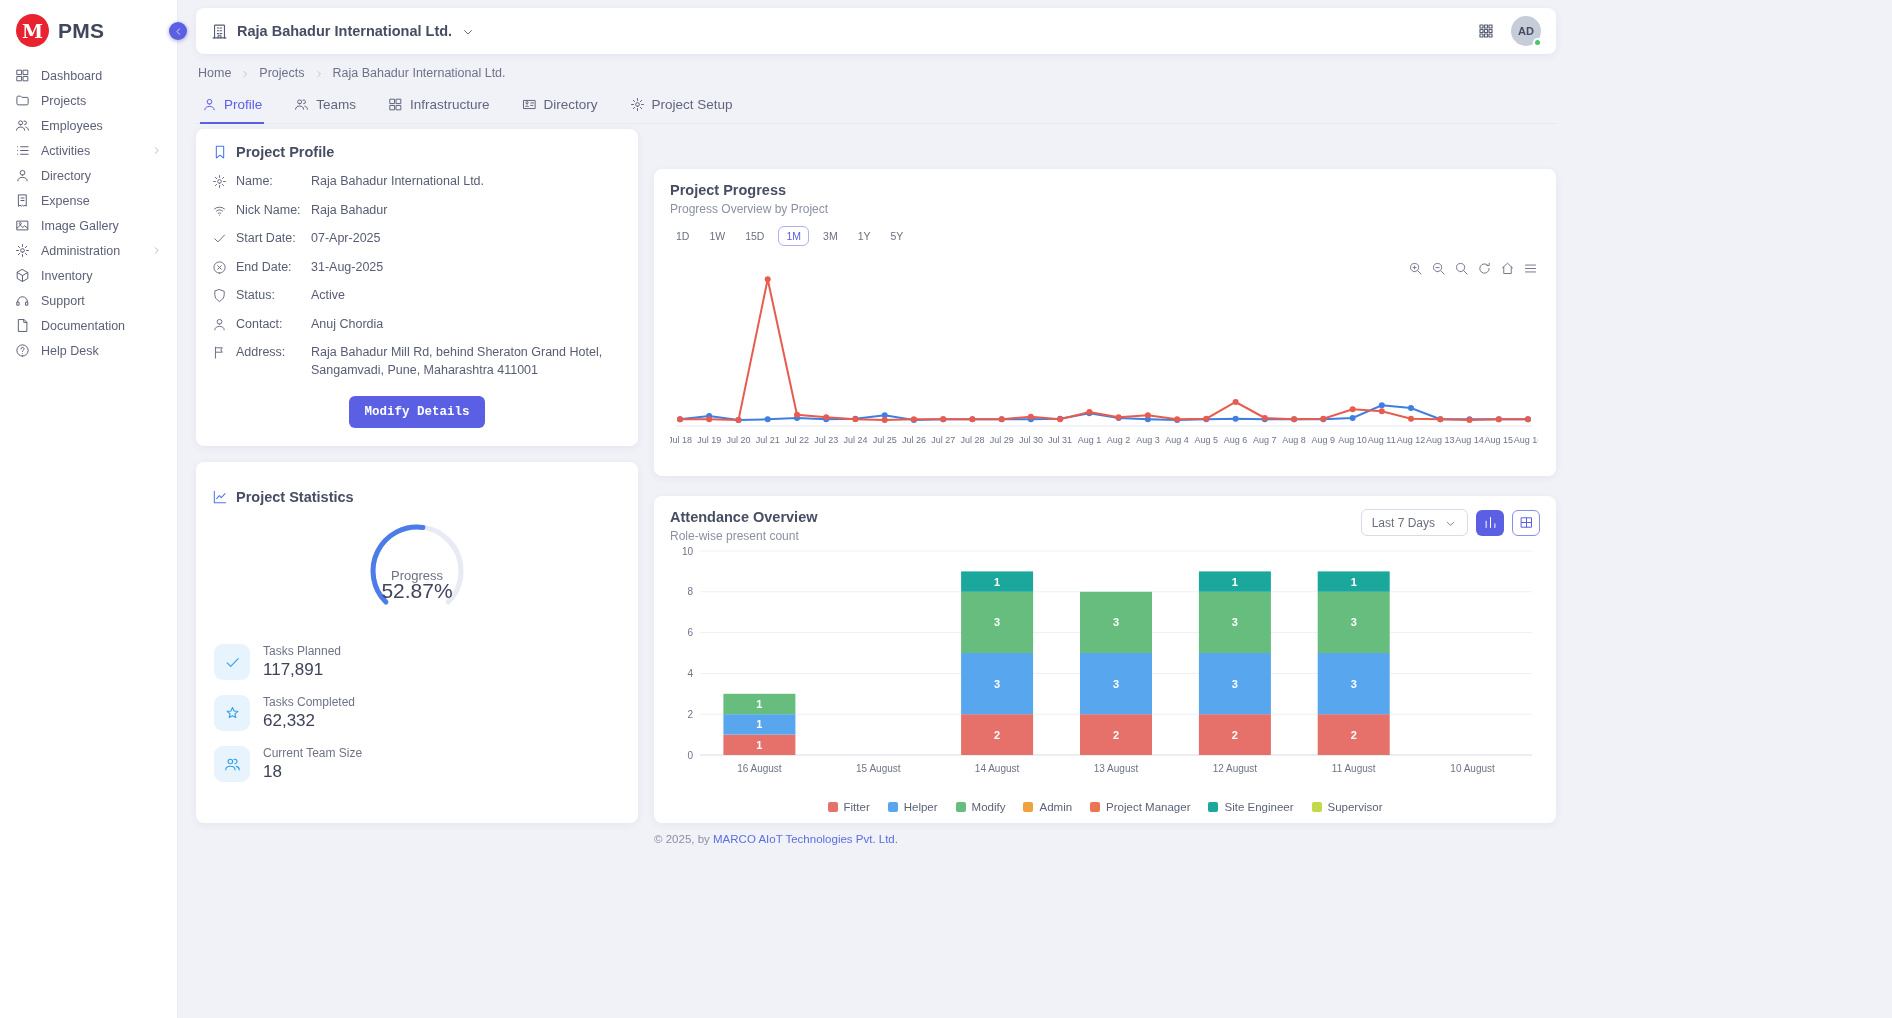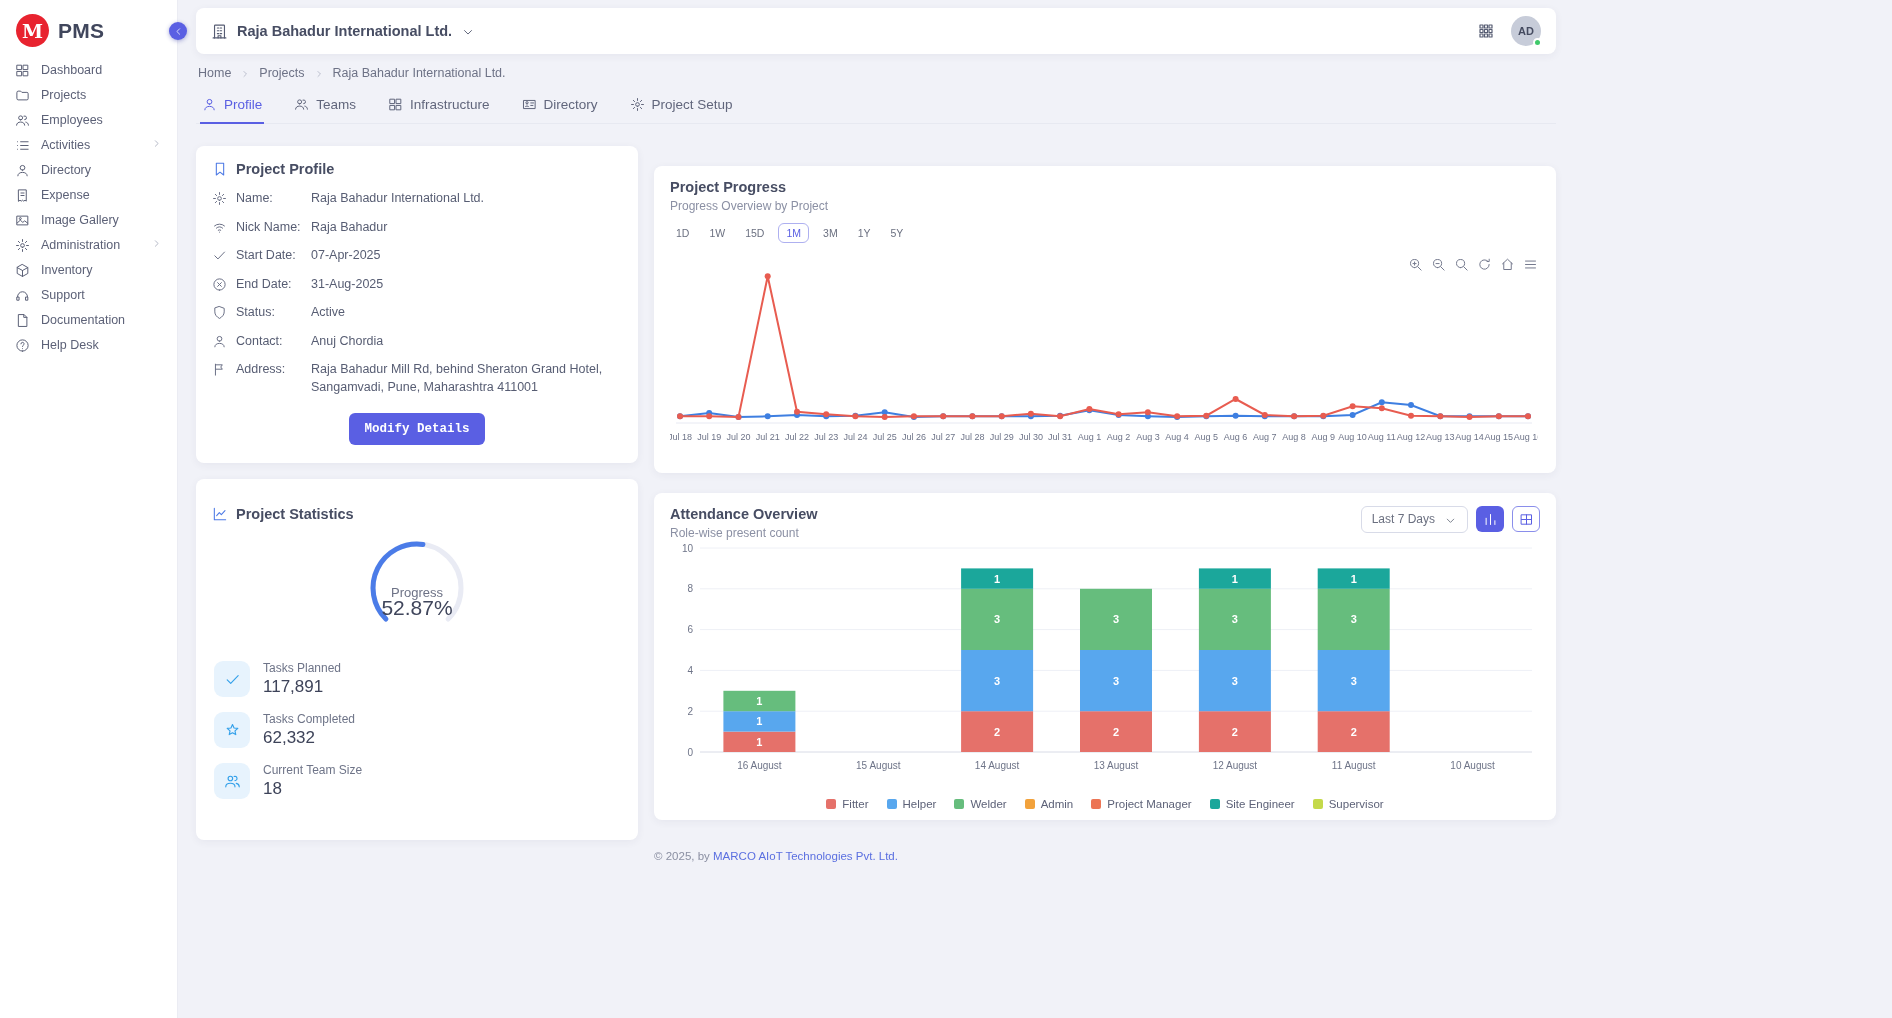--- a/index.html
+++ b/index.html
@@ -4,41 +4,41 @@
 <style>
   *{margin:0;padding:0;box-sizing:border-box}
   html,body{width:1892px;height:1018px}
   body{background:#f1f2f8;font-family:"Liberation Sans",sans-serif;display:flex;overflow:hidden;color:#454b60;position:relative}
   svg.icn{fill:none;stroke:currentColor;stroke-width:1.6;stroke-linecap:round;stroke-linejoin:round;display:inline-block;vertical-align:middle;flex-shrink:0}
   
   .sidebar{width:178px;background:#fff;border-right:1px solid #ebecf3;flex-shrink:0;padding-top:8px}
   .logo-row{display:flex;align-items:center;gap:9px;padding:6px 16px 16px;cursor:pointer}
   .logo-mark{width:33px;height:33px;border-radius:50%;background:#e8232f;color:#fff;font-weight:bold;font-size:19px;display:flex;align-items:center;justify-content:center;font-family:"DejaVu Serif",serif}
   .logo-text{font-size:21px;font-weight:bold;color:#40465c;letter-spacing:.3px}
-  .side-item{display:flex;gap:11px;padding:0 15px;height:25px;cursor:pointer;color:#5c6177;font-size:12.5px}
+  .side-item{display:flex;align-items:center;gap:11px;padding:0 15px;height:25px;cursor:pointer;color:#5c6177;font-size:12.5px}
   .chev{margin-left:auto;color:#9ba0b2}
   
   .collapse-btn{position:absolute;left:169px;top:22px;width:18px;height:18px;border-radius:50%;background:#5a5fe3;color:#fff;display:flex;align-items:center;justify-content:center;z-index:9;box-shadow:0 1px 4px rgba(60,64,170,.45);cursor:pointer}
   
   .main{flex:1;padding:8px 0 0 18px}
   .cw{width:1360px}
   .card{background:#fff;border-radius:8px;box-shadow:0 2px 9px rgba(45,50,90,.06)}
   .topbar{height:46px;display:flex;align-items:center;justify-content:space-between;padding:0 15px}
   .company-sel{display:flex;align-items:center;gap:9px;cursor:pointer;color:#555b72}
   .company-name{font-size:14.5px;font-weight:bold;color:#474d63}
   .topbar-right{display:flex;align-items:center;gap:16px;color:#575d73}
   .avatar{width:30px;height:30px;border-radius:50%;background:#c7ccd9;color:#454b60;font-size:11px;font-weight:bold;display:flex;align-items:center;justify-content:center;position:relative;cursor:pointer}
   .avatar .dot{position:absolute;right:-1px;bottom:-1px;width:9px;height:9px;border-radius:50%;background:#3fc96a;border:2px solid #fff}
   .breadcrumb{display:flex;align-items:flex-start;gap:9px;margin:12px 2px 8px;font-size:12.5px;color:#6d7286}
   .bc-item{cursor:pointer}
   .bc-sep{color:#a2a6b8}
   .tabs{display:flex;gap:28px;border-bottom:1px solid #e7e9f1;padding:0 4px}
   .tab{display:flex;align-items:center;gap:7px;padding:9px 2px 10px;font-size:13.5px;color:#61667c;cursor:pointer;border-bottom:2px solid transparent;margin-bottom:-1px}
   .tab.active{color:#5a5fe3;border-bottom-color:#5a5fe3}
-  .content{display:flex;gap:16px;margin-top:22px;align-items:center}
+  .content{display:flex;gap:16px;margin-top:5px;align-items:flex-end}
   .col-left{width:442px;display:flex;flex-direction:column;gap:16px}
   .col-right{width:902px;display:flex;flex-direction:column;gap:20px}
   
   .p-card{padding:14px 16px 18px}
   .card-title{display:flex;align-items:center;gap:8px;font-size:14.5px;font-weight:bold;color:#474d63;margin-bottom:13px}
   .ct-ic{color:#4d7ae5}
   .f-row{display:flex;gap:9px;margin-bottom:11px;font-size:12.5px;color:#575d73;line-height:1.4}
   .f-ic{color:#6b7086;margin-top:1px}
   .f-label{width:66px;flex-shrink:0}
   .f-value{flex:1}
@@ -683,21 +683,21 @@
             <span class="lg-item">
               <span class="lg-sq" style="background:#e5716a"></span>
               <span>Fitter</span>
             </span>
             <span class="lg-item">
               <span class="lg-sq" style="background:#58a7ee"></span>
               <span>Helper</span>
             </span>
             <span class="lg-item">
               <span class="lg-sq" style="background:#66bd7d"></span>
-              <span>Welder</span>
+              <span>Modify</span>
             </span>
             <span class="lg-item">
               <span class="lg-sq" style="background:#f2a23c"></span>
               <span>Admin</span>
             </span>
             <span class="lg-item">
               <span class="lg-sq" style="background:#ec7555"></span>
               <span>Project Manager</span>
             </span>
             <span class="lg-item">

